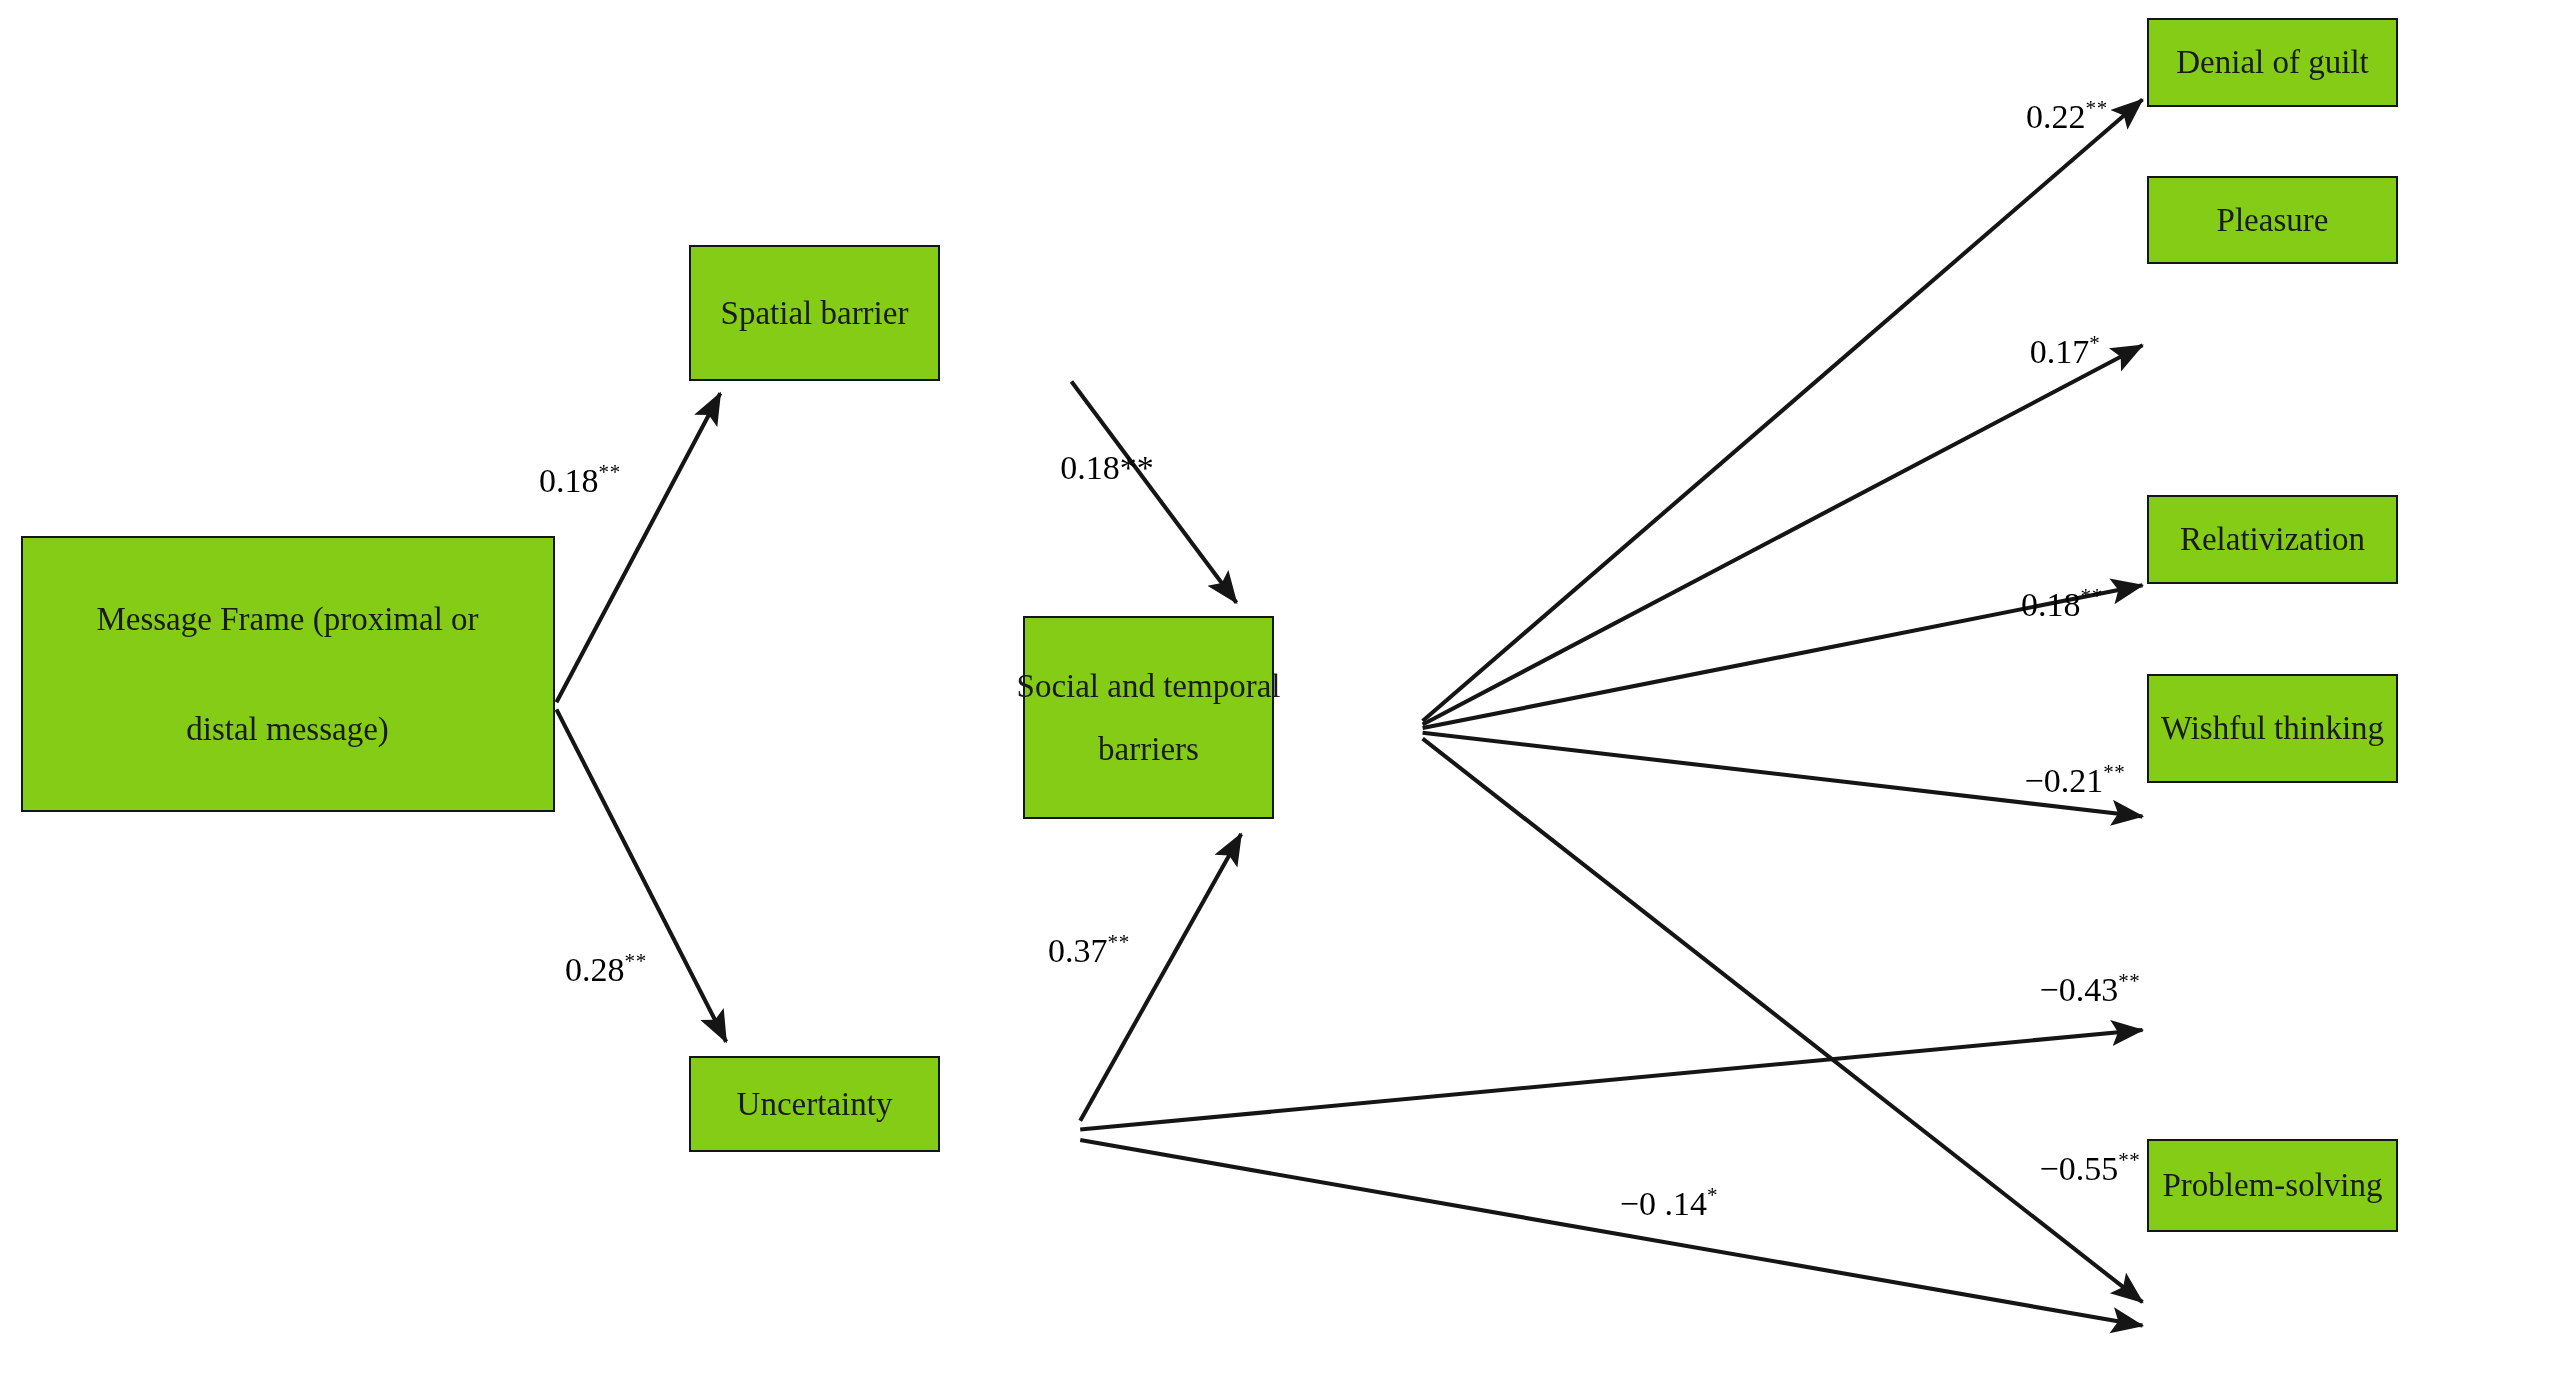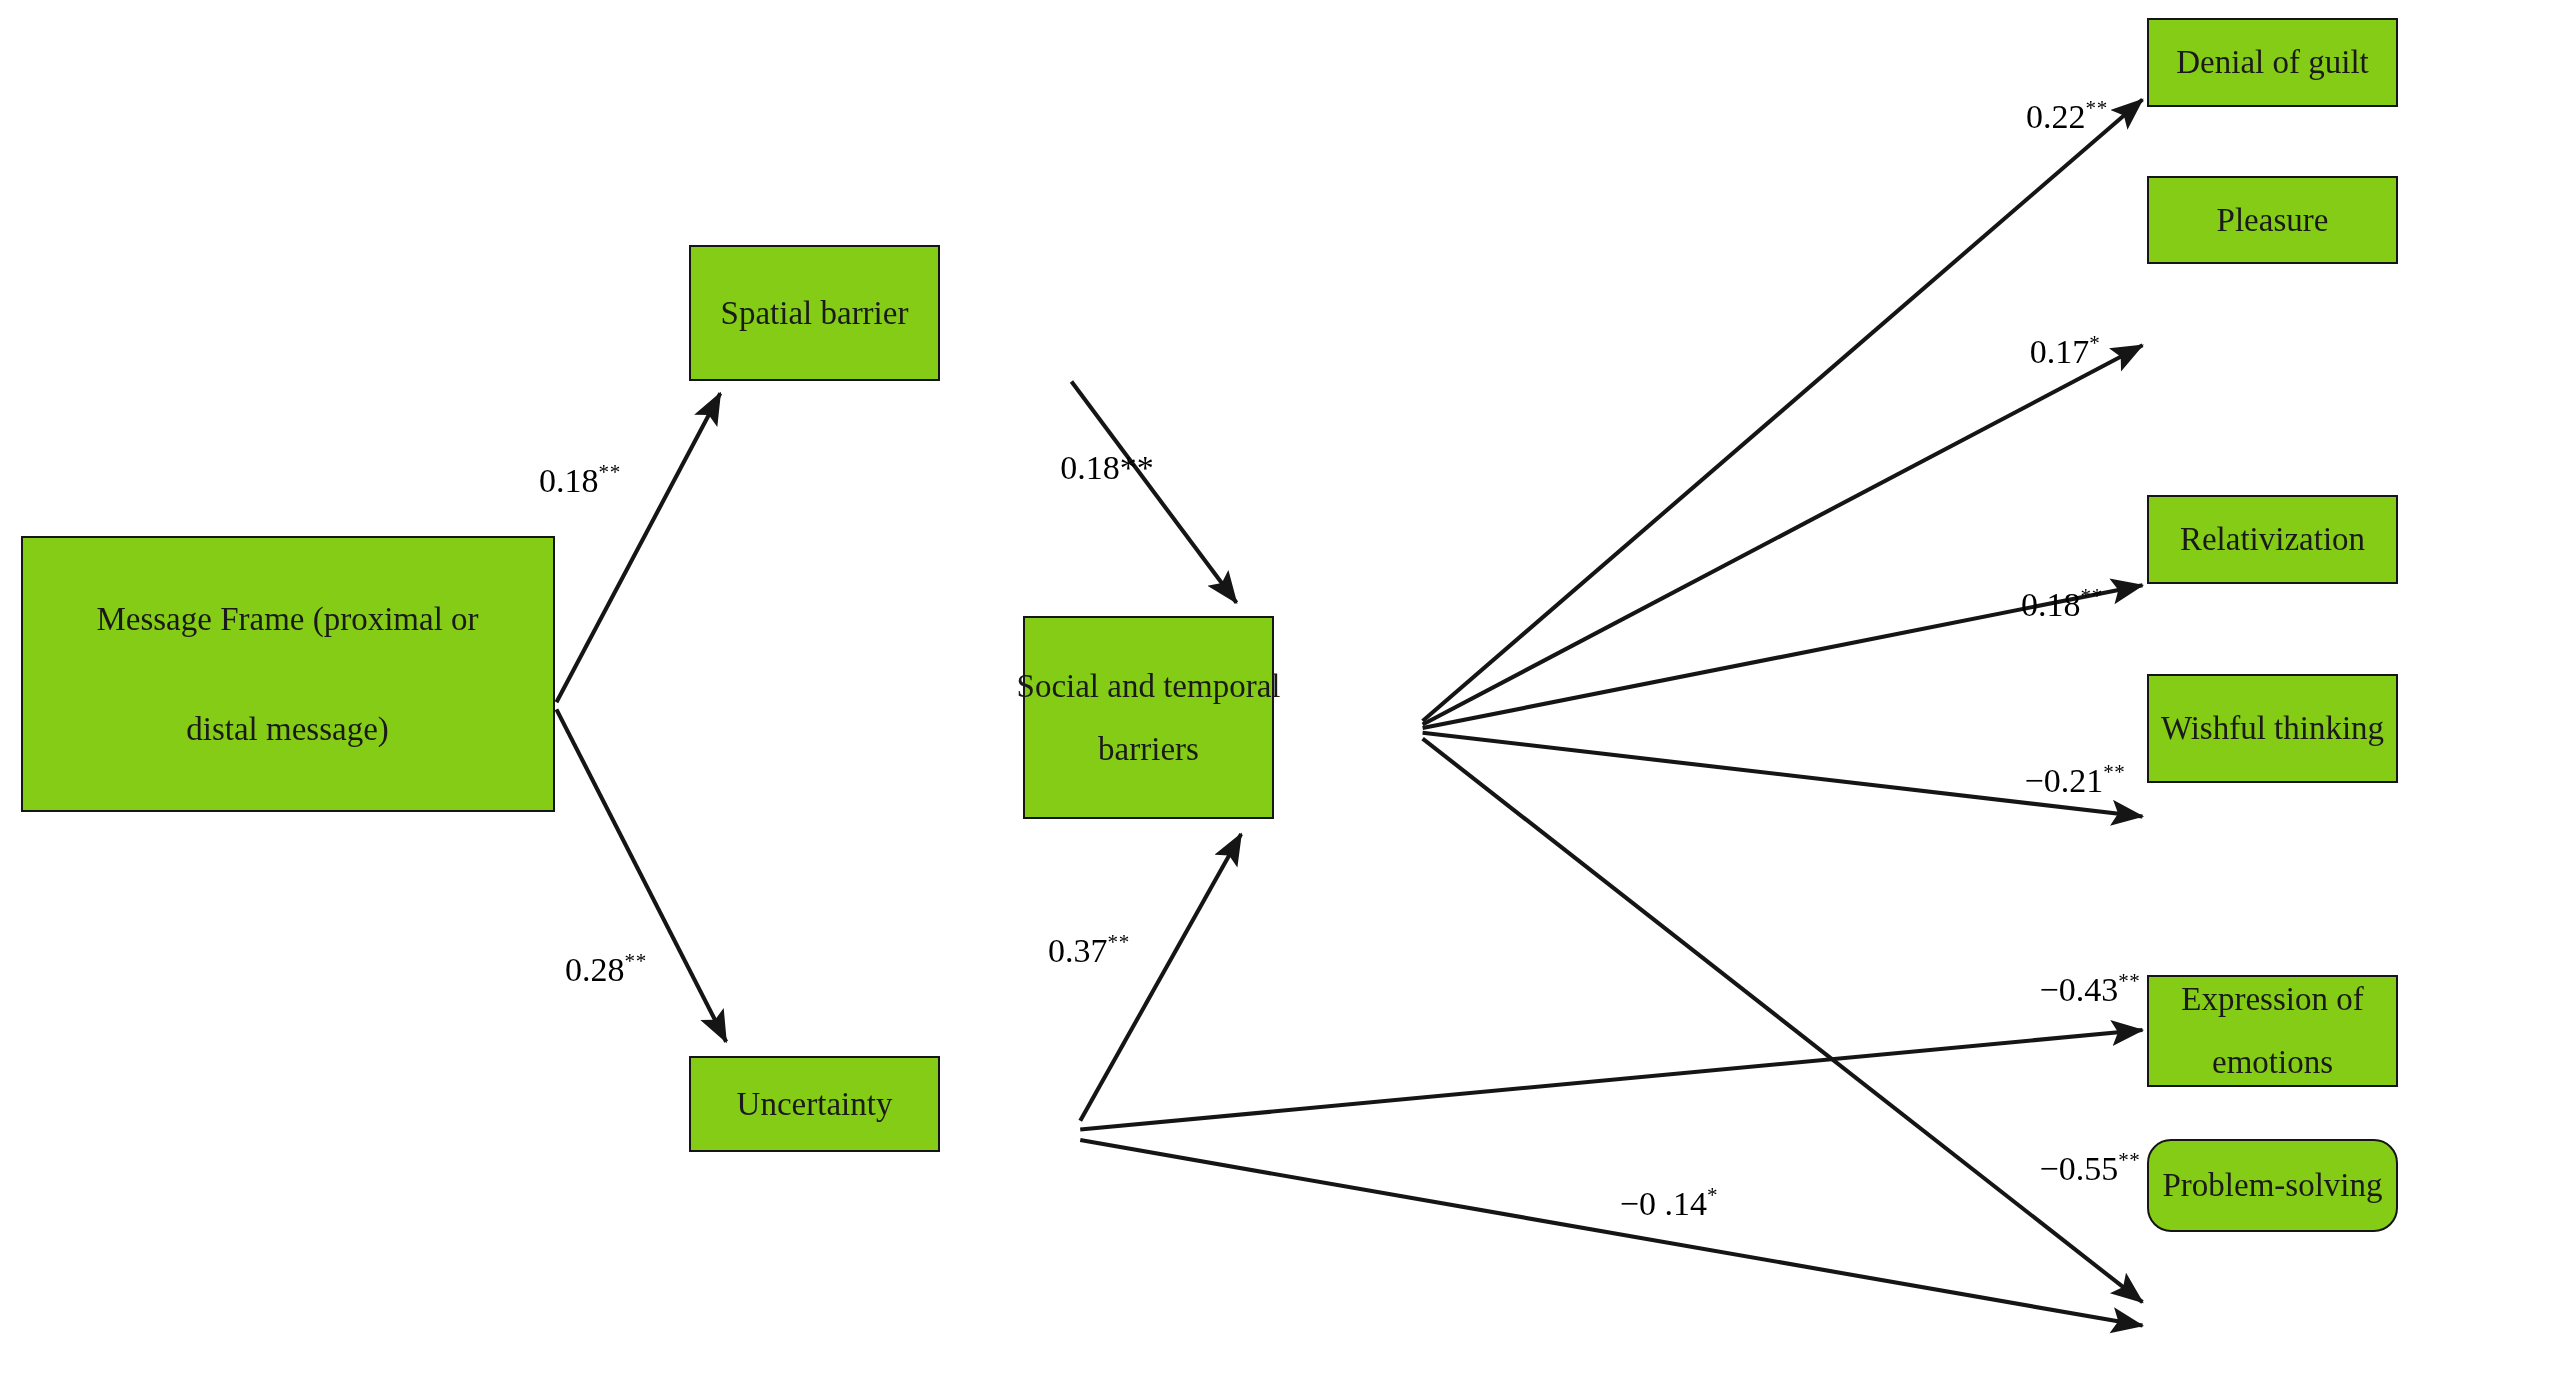--- a/index.html
+++ b/index.html
@@ -105,26 +105,22 @@
   </div>
 
   <div class="node" style="left:2147px;top:495px;width:251px;height:89px;">
     <span class="ln">Relativization</span>
   </div>
 
   <div class="node" style="left:2147px;top:674px;width:251px;height:109px;">
     <span class="ln">Wishful thinking</span>
   </div>
 
-  <div class="node" style="left:2147px;top:975px;width:251px;height:112px;">
-    <span class="ln">Expression of</span>
-    <span class="ln">emotions</span>
-  </div>
 
-  <div class="node" style="left:2147px;top:1139px;width:251px;height:93px;border-radius:24px;">
+  <div class="node" style="left:2147px;top:1139px;width:251px;height:93px;">
     <span class="ln">Problem-solving</span>
   </div>
 
   <div class="plabel" style="left:580px;top:480px;">
     <span>0.18</span><sup>**</sup>
   </div>
 
   <div class="plabel" style="left:606px;top:969px;">
     <span>0.28</span><sup>**</sup>
   </div>

